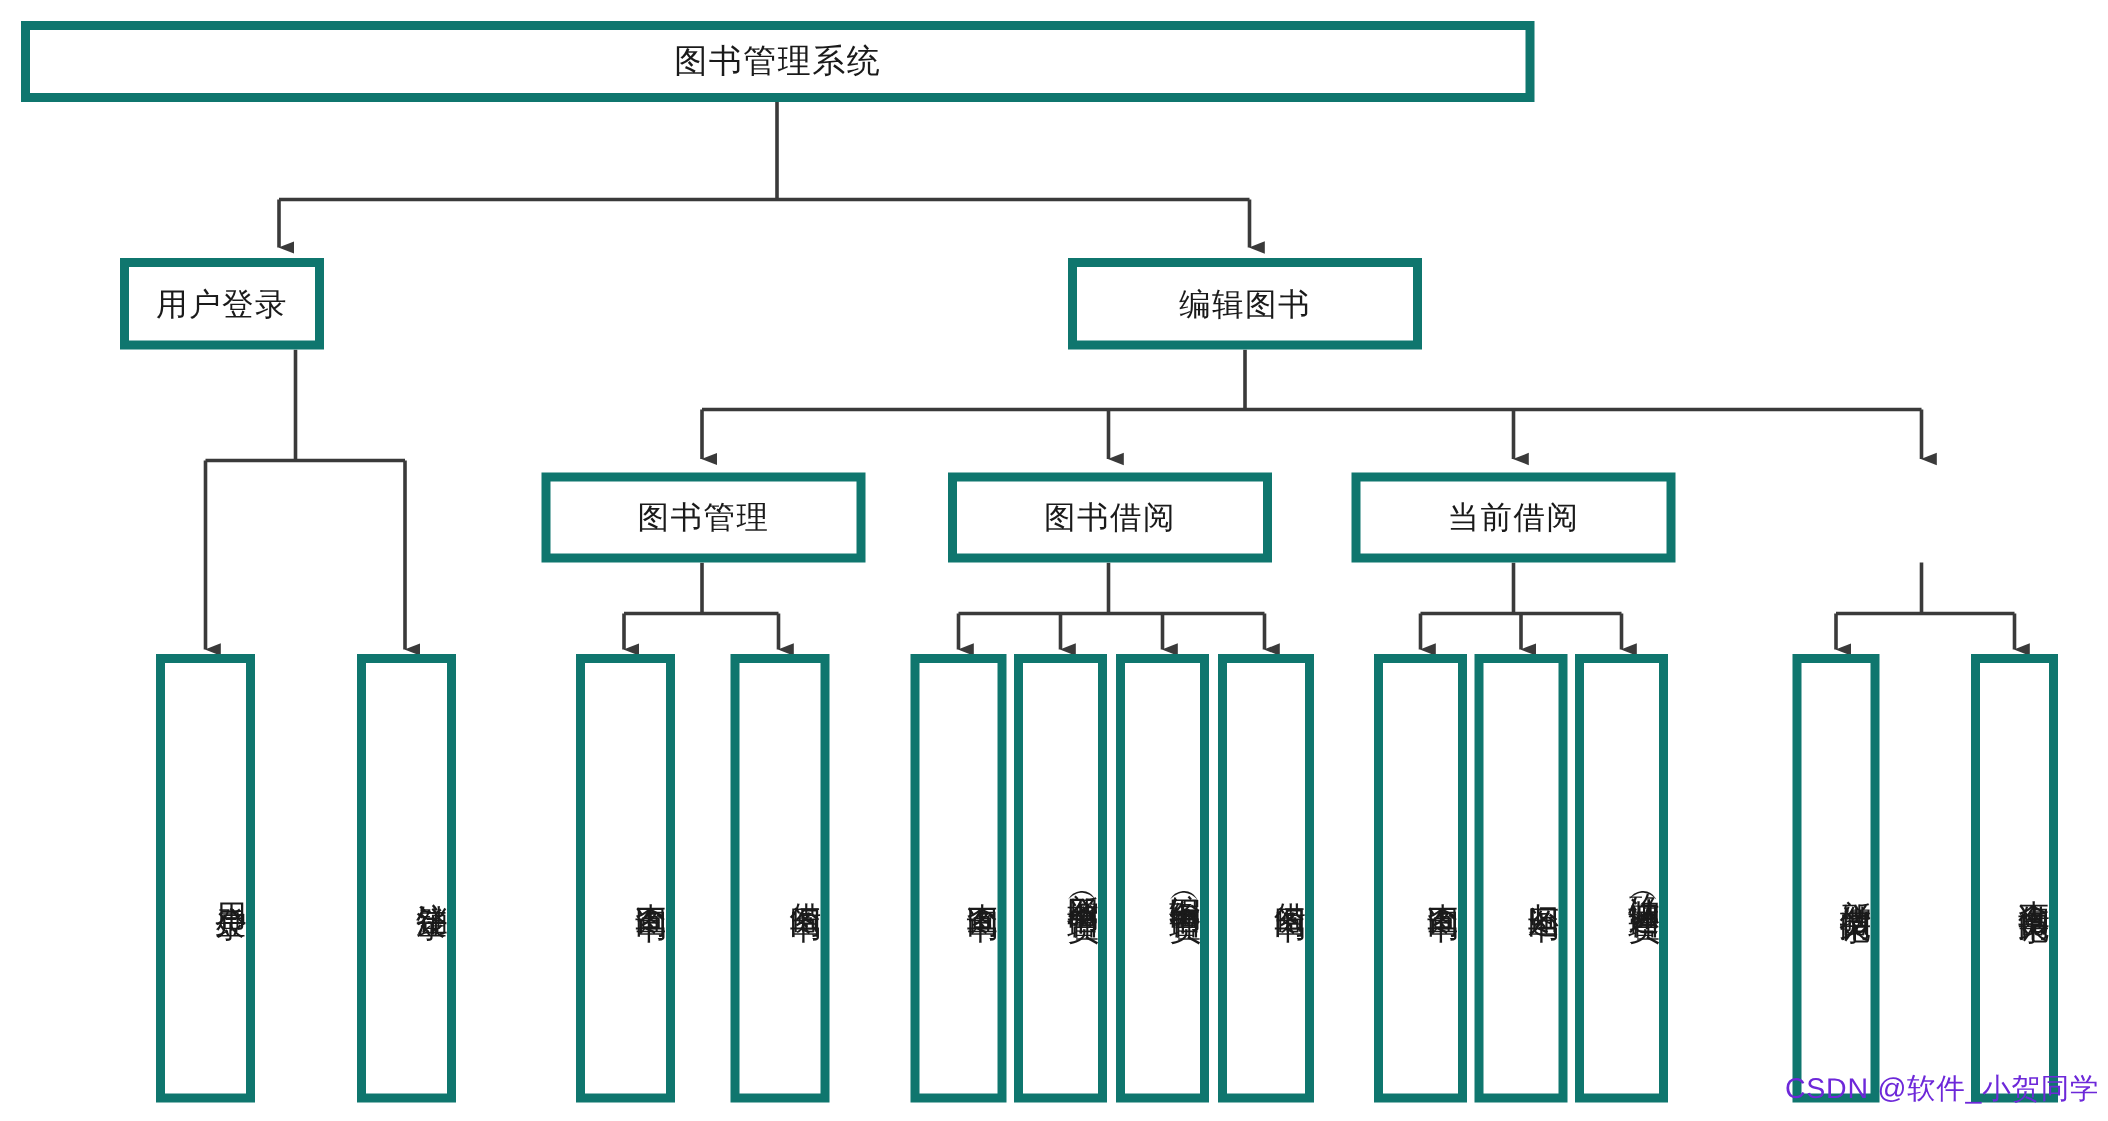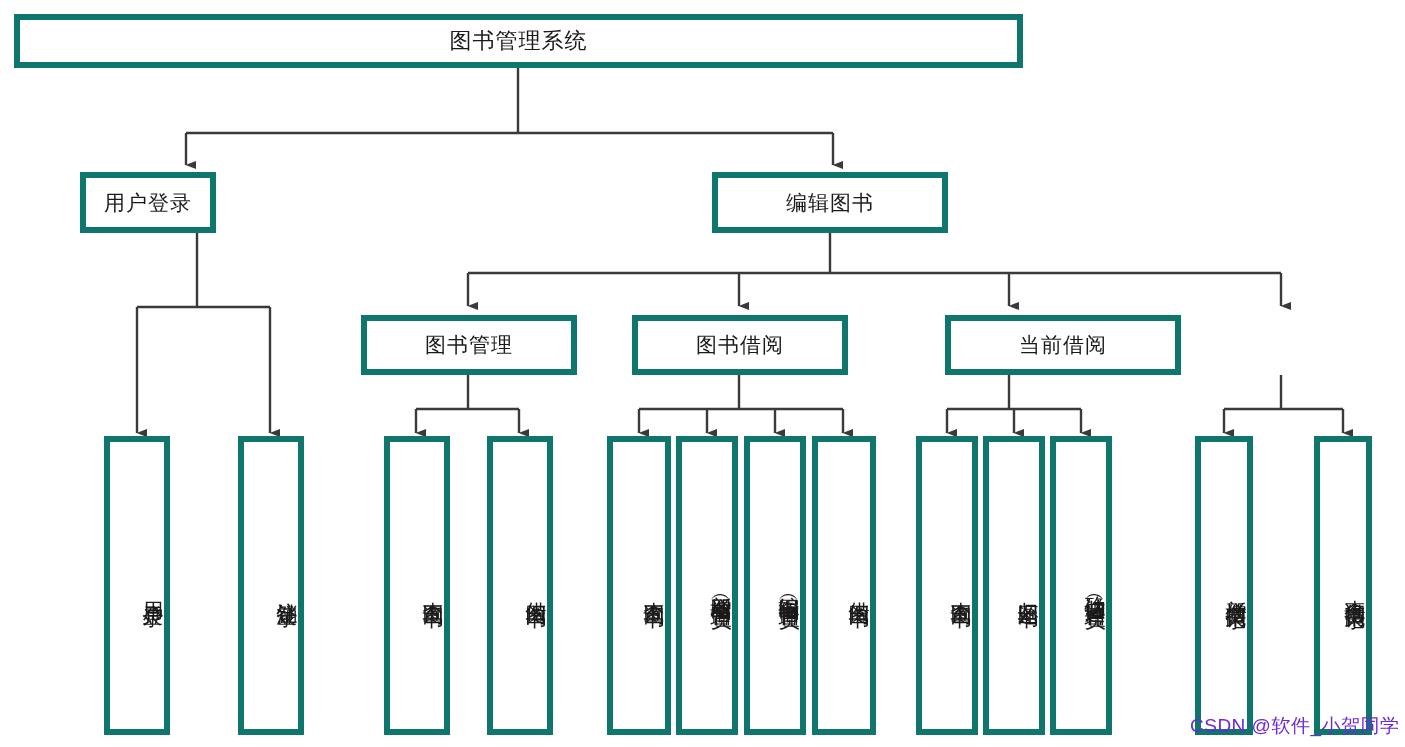--- a/index.html
+++ b/index.html
@@ -122,21 +122,21 @@
     </g>
   </svg>
 
   <div class="node node-h node-root" style="left:14px; top:14px; width:1009px; height:54px;">图书管理系统</div>
 
   <div class="node node-h" style="left:80px; top:172px; width:136px; height:61px;">用户登录</div>
   <div class="node node-h" style="left:712px; top:172px; width:236px; height:61px;">编辑图书</div>
 
   <div class="node node-h" style="left:361px; top:315px; width:216px; height:60px;">图书管理</div>
   <div class="node node-h" style="left:632px; top:315px; width:216px; height:60px;">图书借阅</div>
-  <div class="node node-h" style="left:901px; top:315px; width:236px; height:60px;margin-left:44px;">当前借阅</div>
+  <div class="node node-h" style="left:901px; top:315px; width:216px; height:60px;">当前借阅</div>
 
   <div class="node node-v" style="left:104px; top:436px; width:66px; height:299px;">用户登录</div>
   <div class="node node-v" style="left:238px; top:436px; width:66px; height:299px;">注销登录</div>
 
   <div class="node node-v" style="left:384px; top:436px; width:66px; height:299px;">查询图书</div>
   <div class="node node-v" style="left:487px; top:436px; width:66px; height:299px;">借阅图书</div>
 
   <div class="node node-v" style="left:607px; top:436px; width:64px; height:299px;">查询图书</div>
   <div class="node node-v tall" style="left:676px; top:436px; width:62px; height:299px;">新增图书（管理员）</div>
   <div class="node node-v tall" style="left:744px; top:436px; width:62px; height:299px;">编辑图书（管理员）</div>

